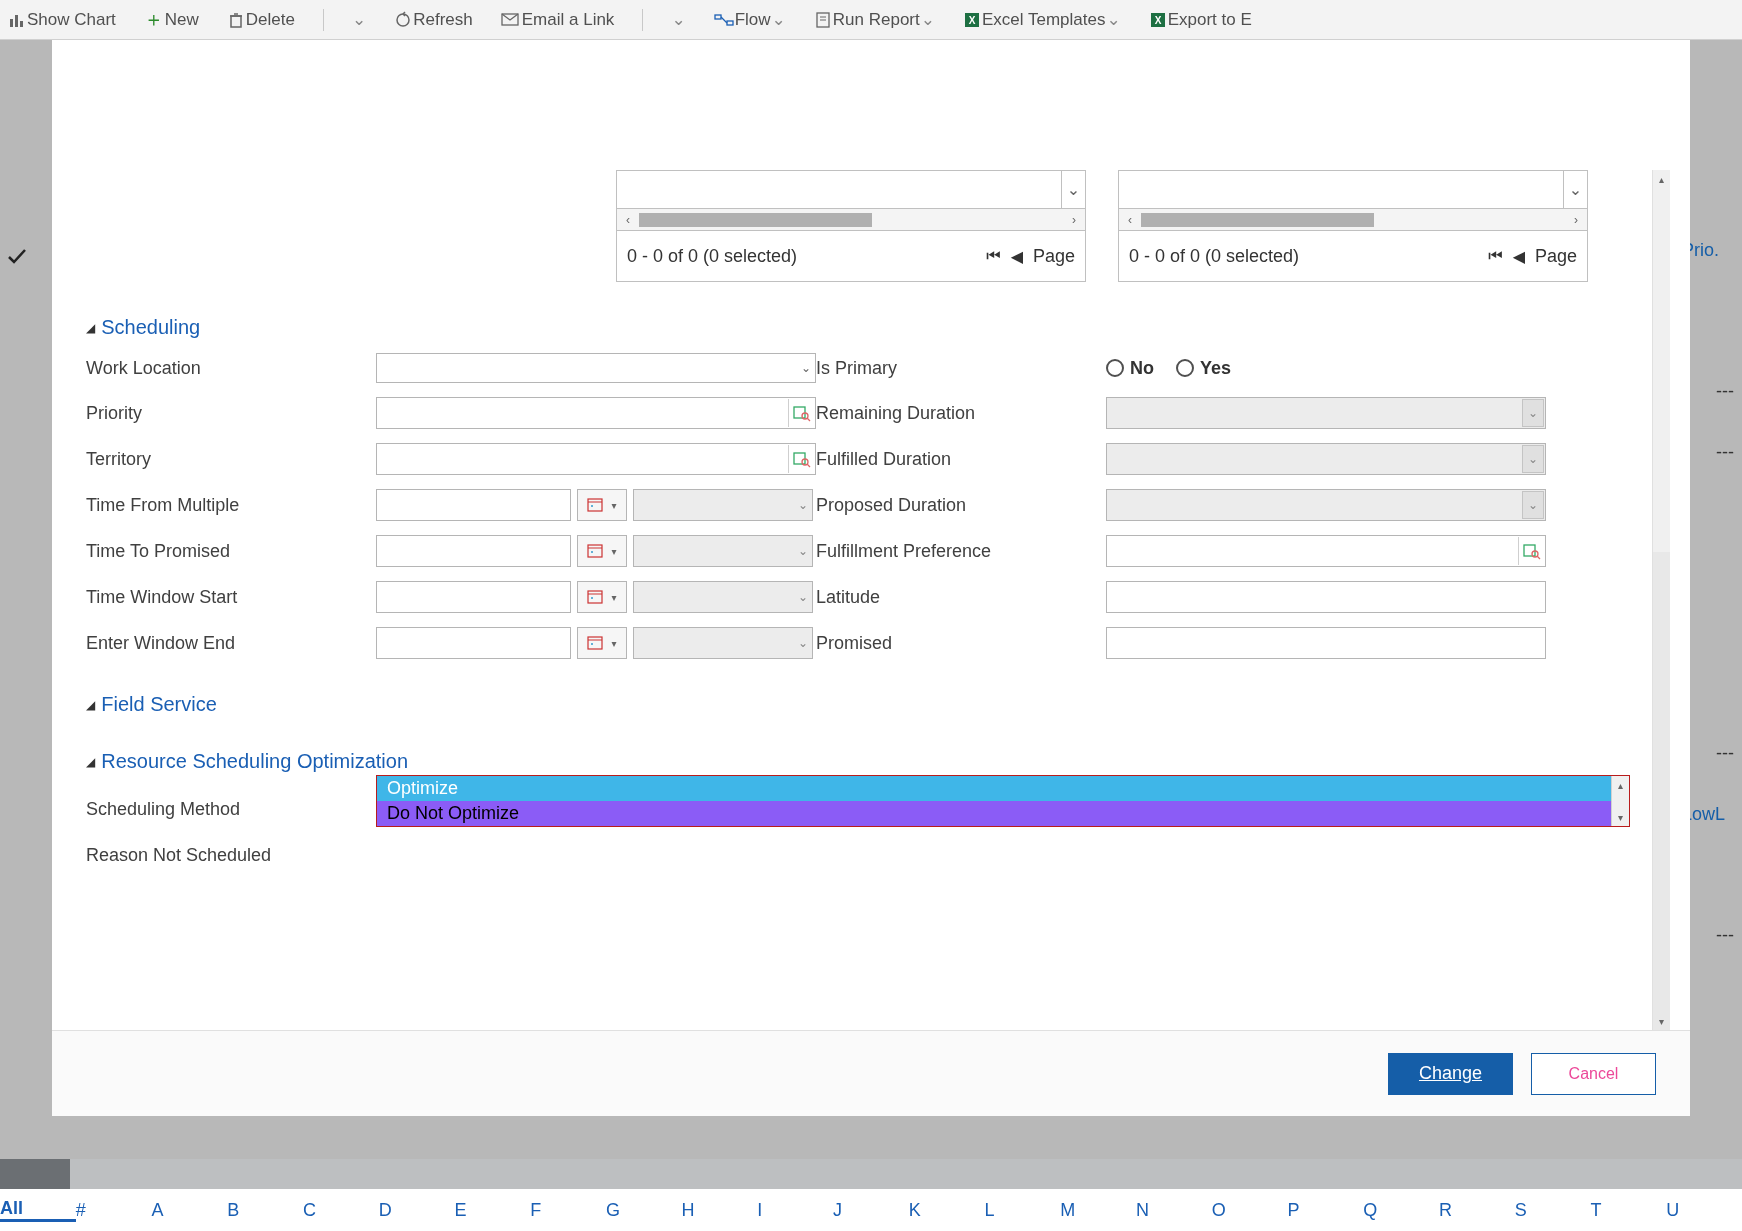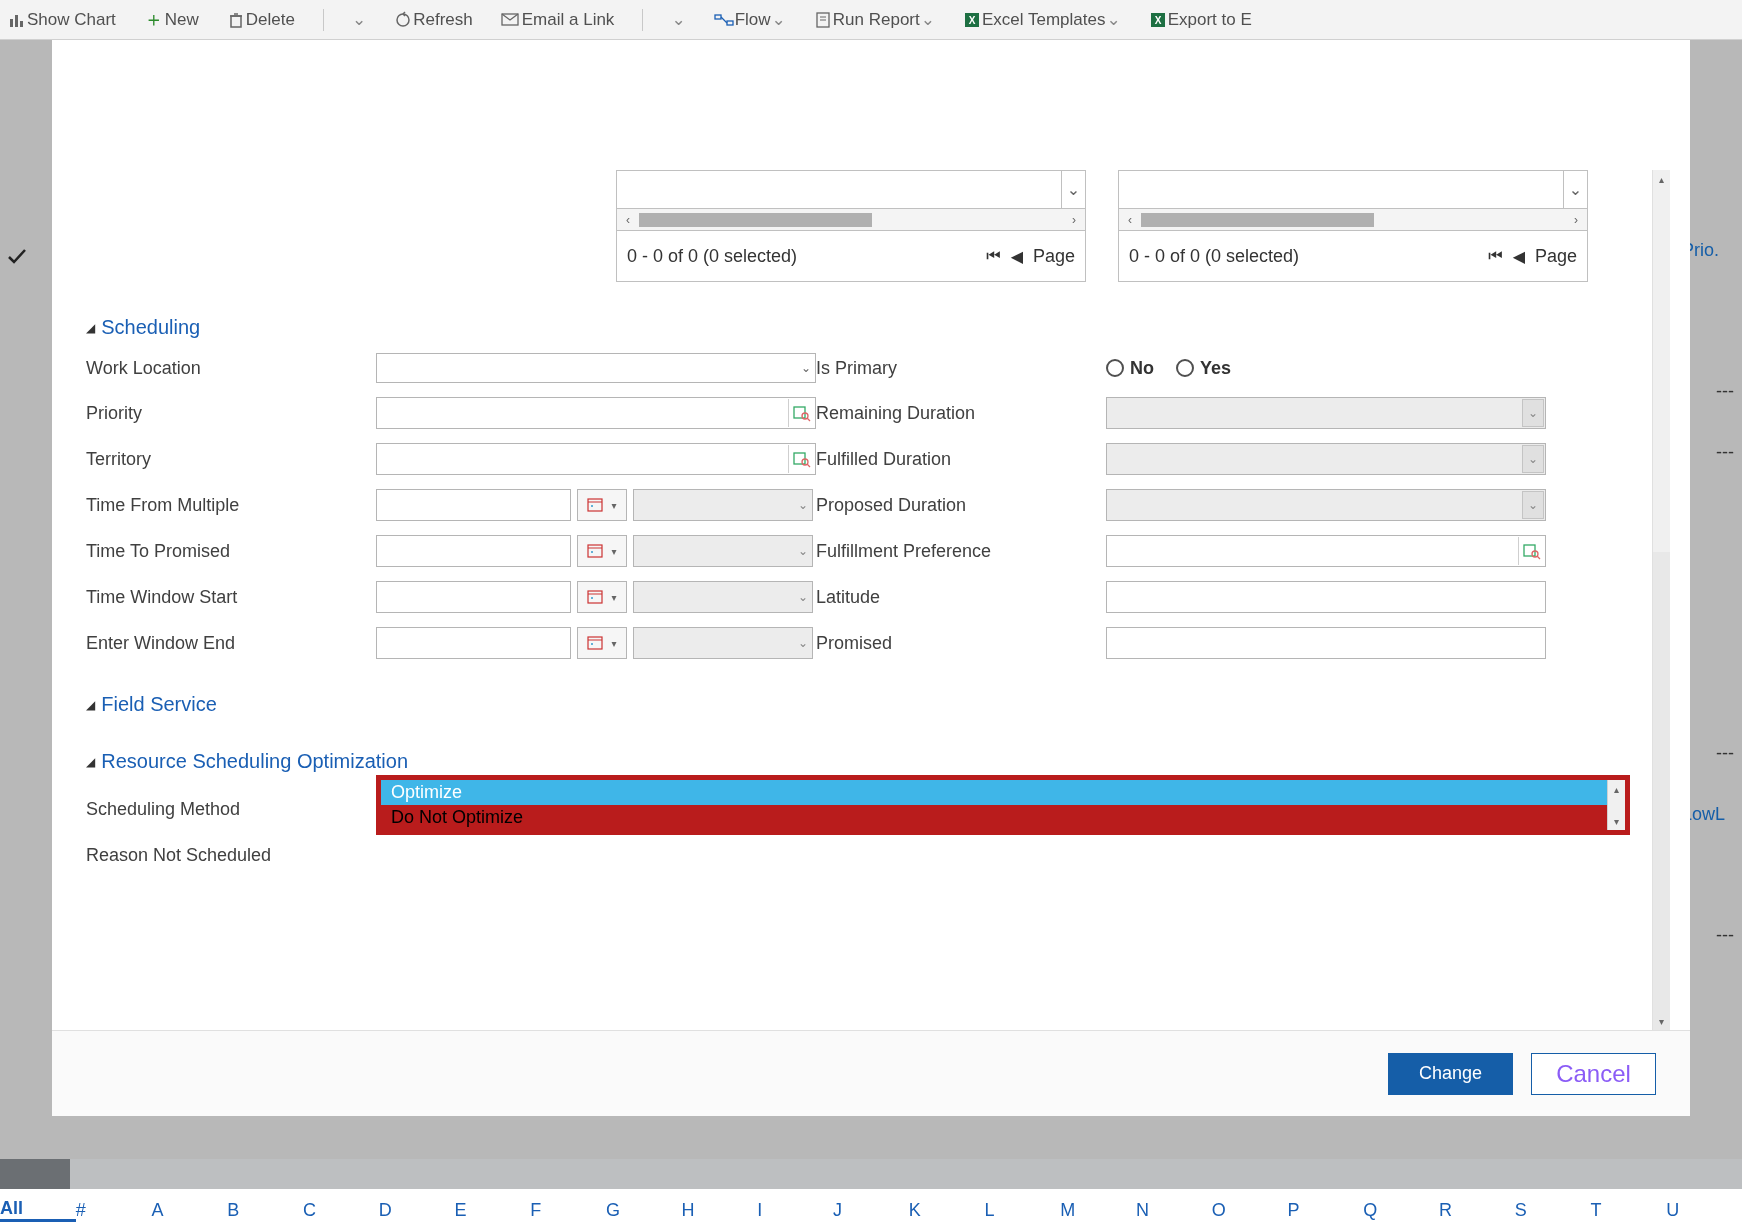--- a/index.html
+++ b/index.html
@@ -111,39 +111,39 @@
   .disabled-full .arrbox { position:absolute; right:1px; top:1px; bottom:1px; width:22px;
     border:1px solid #c4c4c4; background:#e0e0e0; display:flex; align-items:center; justify-content:center; color:#888; font-size:12px;}
   .text-box { height:32px; border:1px solid #b5b5b5; background:#fff; flex:1;}
 
   .radio-row { display:flex; gap:22px; align-items:center;font-weight:bold;}
   .radio { display:flex; align-items:center; gap:6px; font-size:18px; color:#333;}
   .radio .circ { width:18px; height:18px; border:2px solid #505050; border-radius:50%;}
 
   
   .dd-open {
-    position:absolute; border:5px solid #b91c1c; background:#b91c1c; z-index:50;
+    position:absolute; border:1px solid #b91c1c; background:#8b5cf6; z-index:50;
   }
   .dd-open .opt { padding: 2px 10px; font-size:18px; }
   .dd-open .opt.sel { background:#3fb6e8; color:#fff;}
   .dd-open .sb { position:absolute; right:0; top:0; bottom:0; width:18px; background:#f0f0f0; border-left:1px solid #d0d0d0;}
   .dd-open .sb .a { position:absolute; left:0; right:0; height:18px; display:flex; align-items:center; justify-content:center; font-size:10px; color:#666;}
 
   
   .modal-foot {
     position:absolute; left:0; right:0; bottom:0; height:86px;
     border-top: 1px solid #e0e0e0; background:#fafafa;
     display:flex; align-items:center; justify-content:flex-end; gap:18px; padding-right: 34px;
   }
   .btn-primary {
     min-width: 125px; height:42px; background:#155ea8; color:#fff; font-size:18px;
-    display:flex; align-items:center; justify-content:center; border:1px solid #155ea8; cursor:pointer;
+    display:flex; align-items:center; justify-content:center; border:1px solid #155ea8; cursor:pointer;text-decoration:underline;
   }
   .btn-secondary {
-    min-width: 125px; height:42px; background:#fff; color:#8b5cf6; font-size:24px;
+    min-width: 125px; height:42px; background:#fff; color:#ec4899; font-size:16px;
     display:flex; align-items:center; justify-content:center; border:1px solid #155ea8; cursor:pointer;
   }
 
   
   .lk-icon svg { width:18px; height:18px; }
   .cal-icon svg { width:22px; height:16px; }
 </style>
 </head>
 <body>
 

